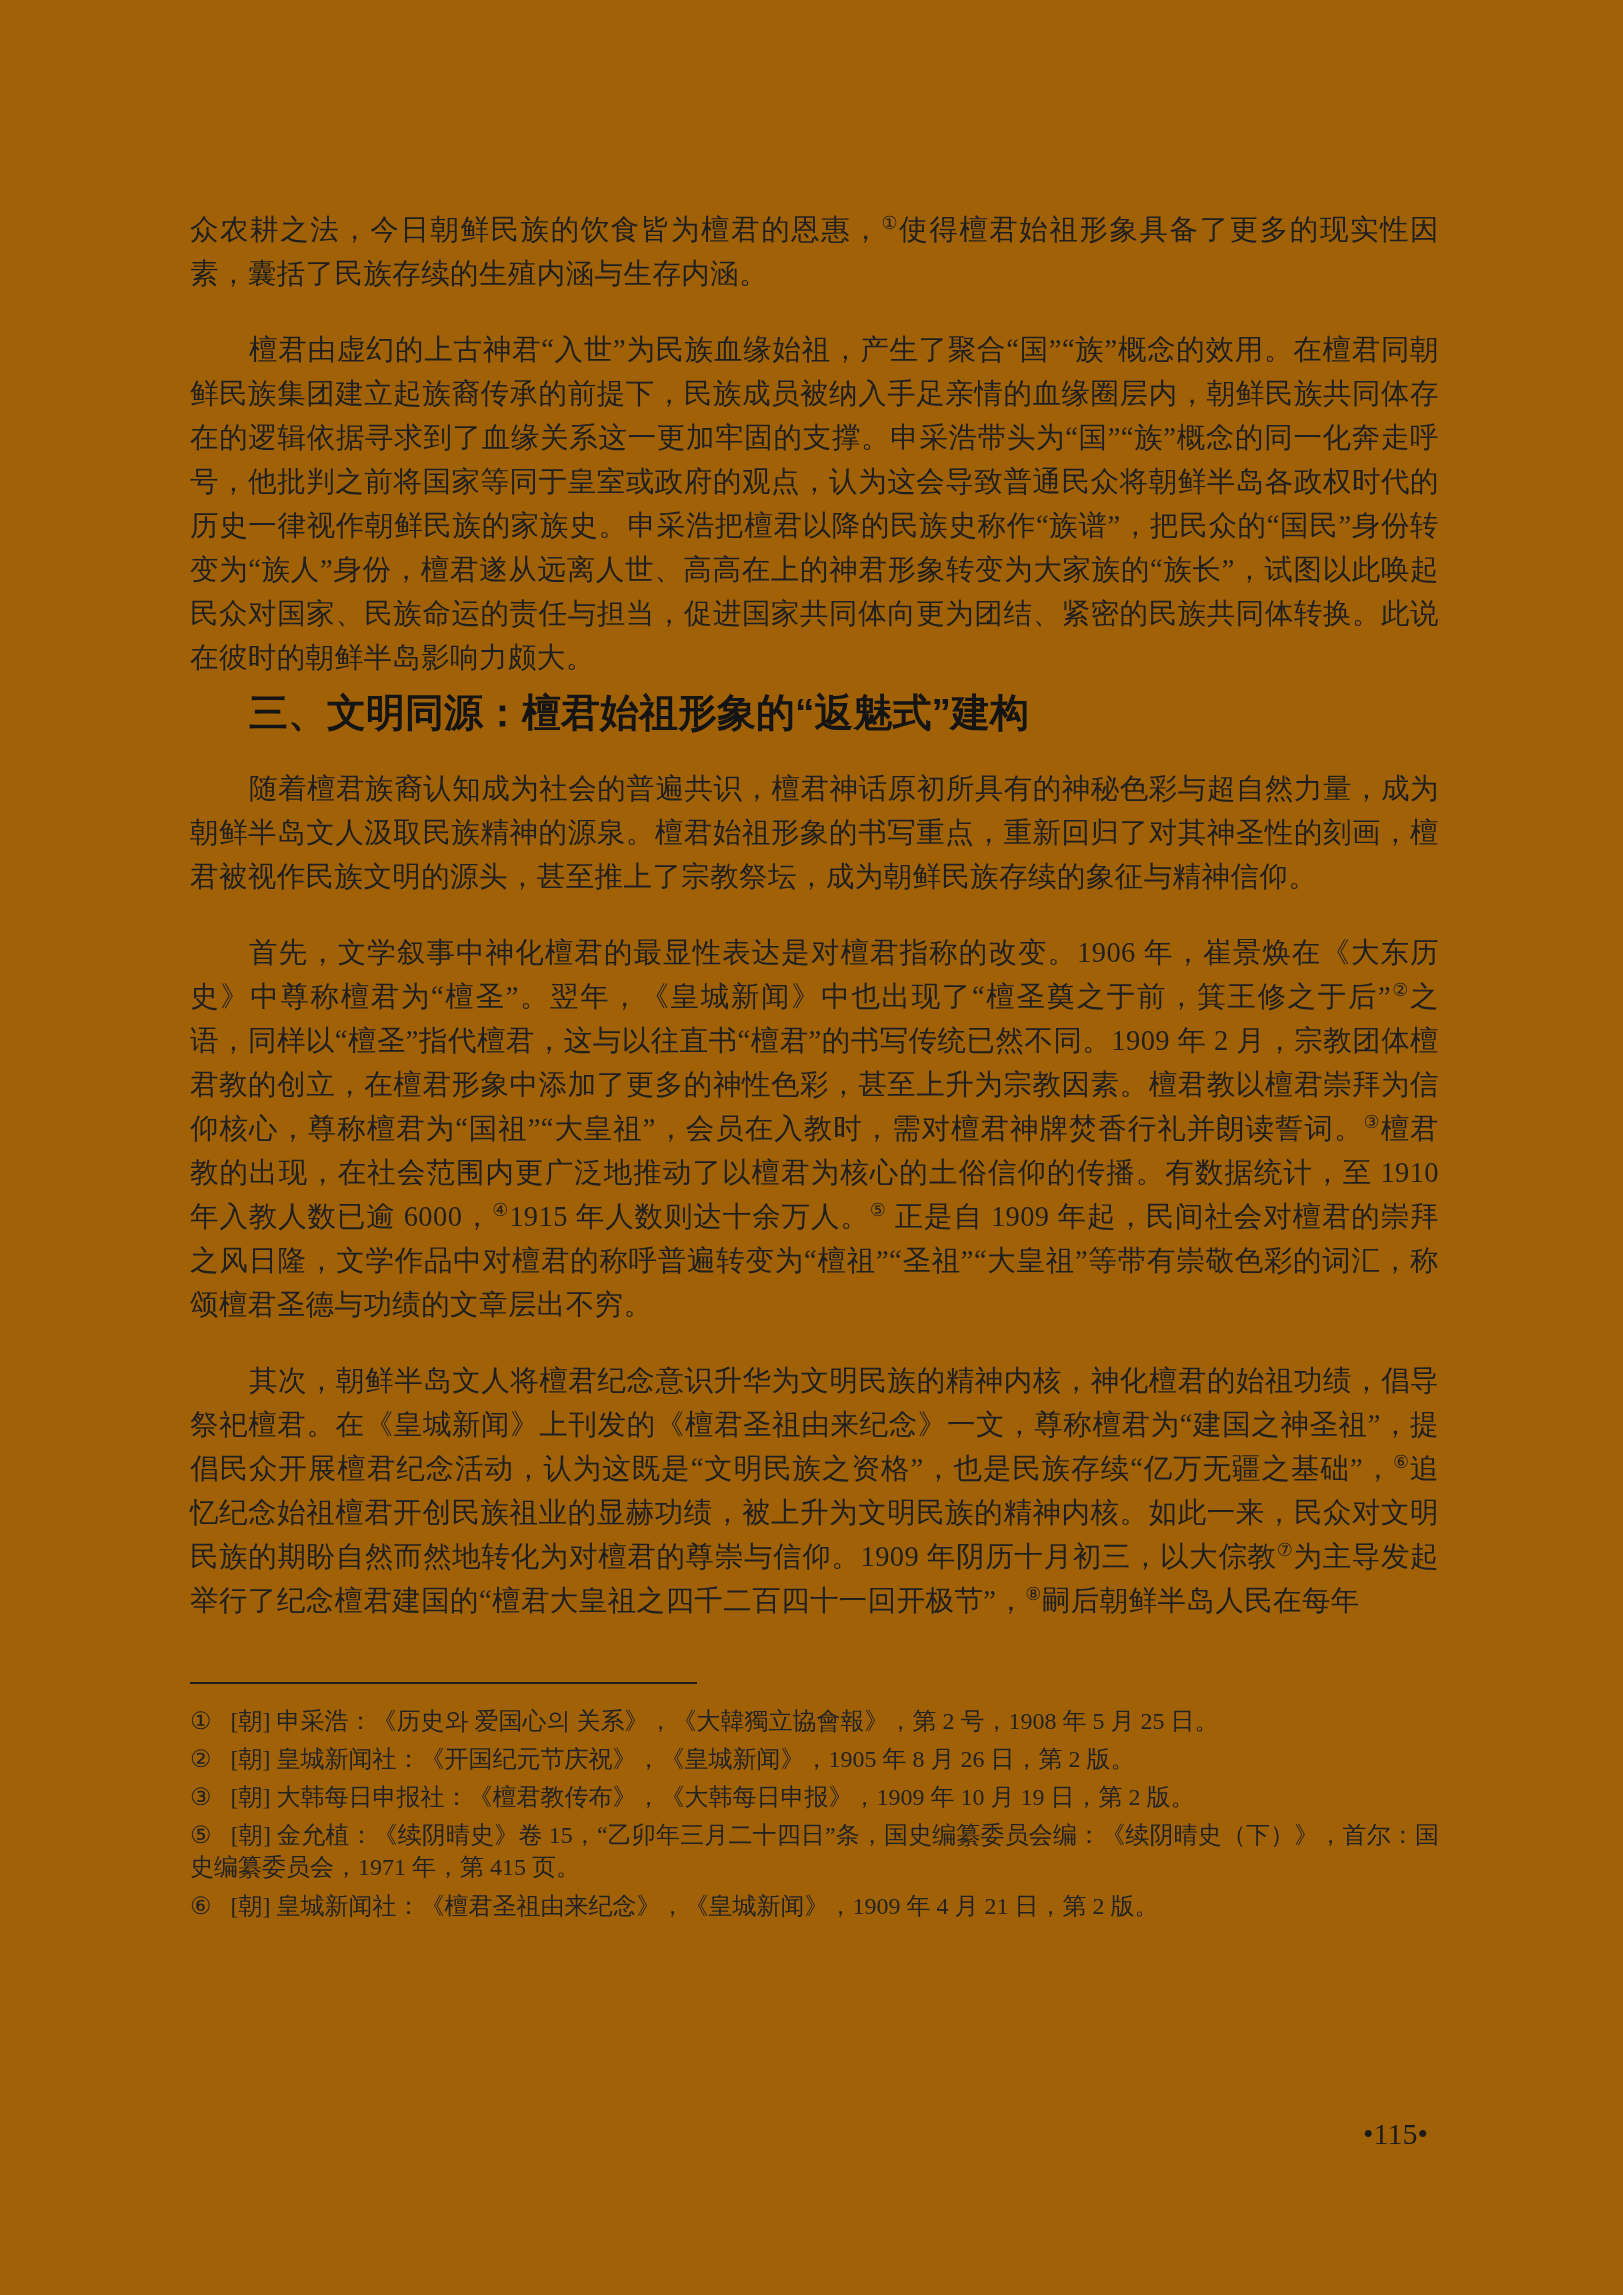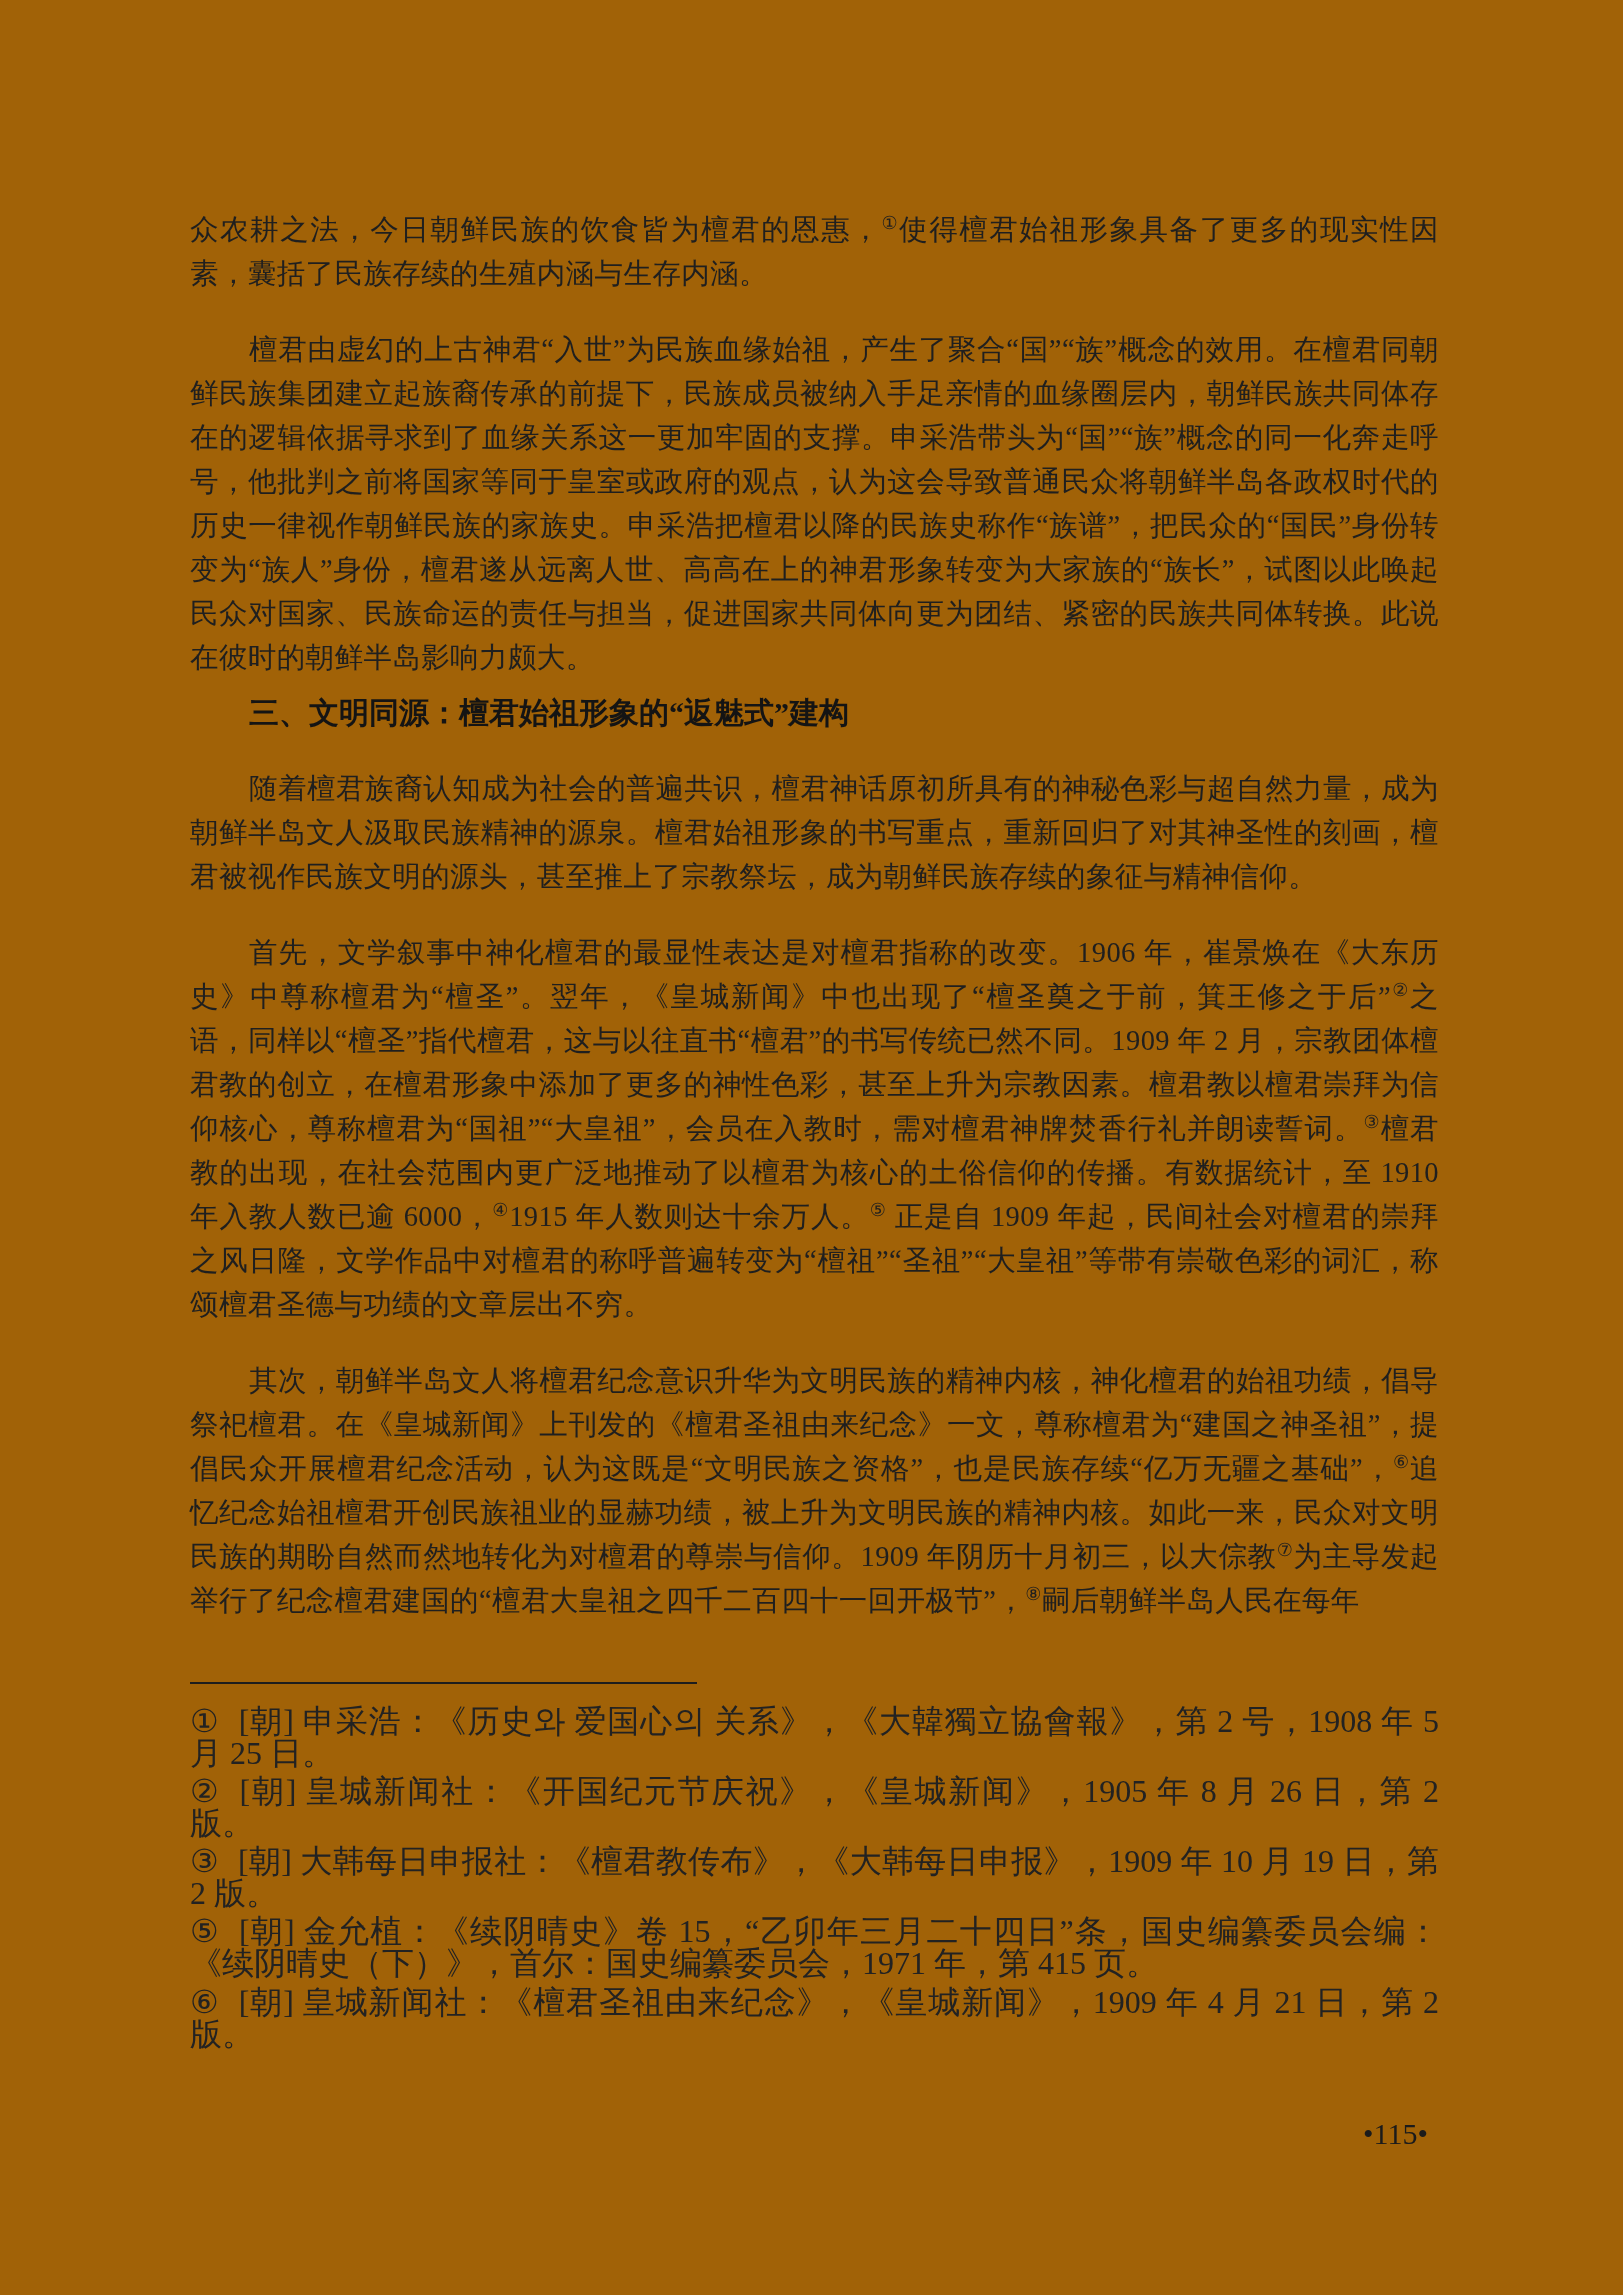--- a/index.html
+++ b/index.html
@@ -26,42 +26,42 @@
     margin: 0;
     font-size: 28.5px;
     line-height: 44px;
     text-align: justify;
     color: #1f1f1f;
     letter-spacing: 0.4px;
   }
   p.body.indent { text-indent: 59px; margin-top: 32px; }
   h2.section-heading {
     margin: 11px 0 22px 0;
-    font-family: Liberation Serif, serif;
-    font-size: 30px;
+    font-family: Liberation Sans, sans-serif;
+    font-size: 39px;
     font-weight: bold;
     line-height: 44px;
     text-indent: 59px;
     color: #141414;
   }
   sup.fnref {
     font-size: 18px;
     line-height: 0;
     vertical-align: super;
     color: #1f1f1f;
   }
   .footnote-sep {
     width: 507px;
     height: 0;
     border-top: 2.4px solid #1d1d1d;
     margin: 59px 0 20.6px 0;
   }
   p.footnote {
     margin: 0 0 6.3px 0;
-    font-size: 32px;
+    font-size: 24px;
     line-height: 32px;
     text-align: justify;
     color: #222222;
   }
   .fn-num { padding-right: 19px; }
   .page-number {
     position: absolute;
     top: 2118px;
     right: 195px;
     font-size: 30px;

